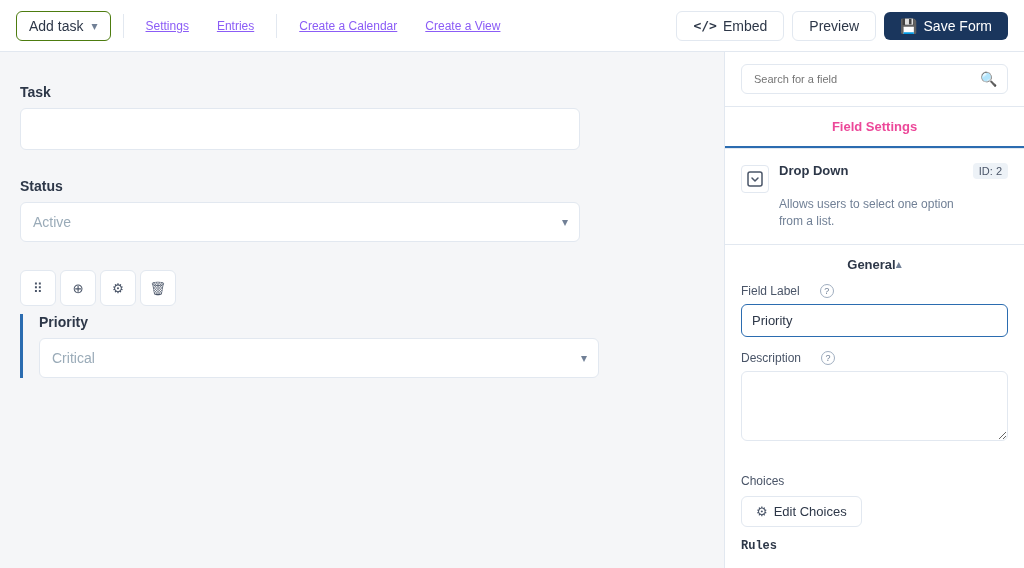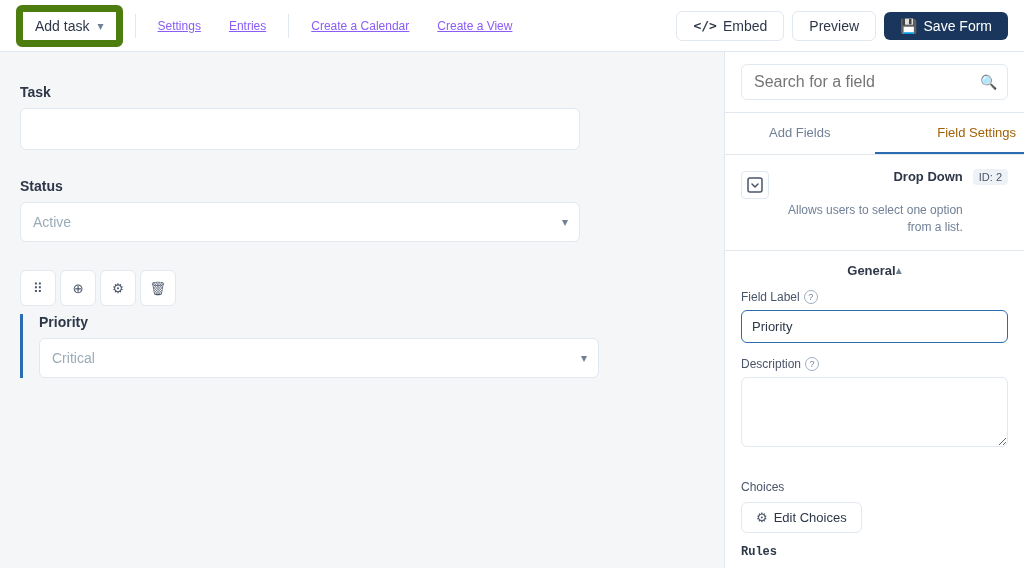--- a/index.html
+++ b/index.html
@@ -6,21 +6,21 @@
     body { font-family: -apple-system, BlinkMacSystemFont, 'Segoe UI', sans-serif; background: #f5f6f8; font-size: 14px; color: #2d3748; }
 
     
     .top-nav {
       display: flex; align-items: center; background: #fff;
       border-bottom: 1px solid #e2e8f0; padding: 0 16px; height: 52px;
       gap: 8px;
     }
     .add-task-btn {
       display: flex; align-items: center; gap: 8px;
-      border: 7px solid #4d7c0f; border-radius: 6px;
+      border: 1px solid #4d7c0f; border-radius: 6px;
       background: #fff; padding: 6px 12px; cursor: pointer;
       font-size: 14px; color: #2d3748;
     }
     .add-task-btn .chevron { color: #718096; font-size: 12px; }
     .nav-divider { width: 1px; height: 24px; background: #e2e8f0; margin: 0 4px; }
     .nav-link {
       background: none; border: none; cursor: pointer;
       font-size: 12px; color: #8b5cf6; padding: 6px 10px; border-radius: 4px; text-decoration: underline;
     }
     .spacer { flex: 1; }
@@ -117,55 +117,55 @@
     
     .panel-tabs {
       display: flex; border-bottom: 1px solid #e2e8f0;
     }
     .panel-tab {
       flex: 1; text-align: center; padding: 12px 8px;
       font-size: 13px; color: #718096; cursor: pointer; border-bottom: 2px solid transparent;
       background: none; border-top: none; border-left: none; border-right: none;
     }
     .panel-tab.active {
-      color: #a16207; border-bottom: 2px solid #2b6cb0; font-weight: 400; text-align: right;
+      color: #ec4899; border-bottom: 2px solid #2b6cb0; font-weight: 700;
     }
 
     
     .field-type-card {
       display: flex; align-items: flex-start; gap: 10px;
       padding: 14px 16px; border-bottom: 1px solid #e2e8f0;
     }
     .field-type-icon {
       width: 28px; height: 28px; border: 1px solid #e2e8f0; border-radius: 4px;
       display: flex; align-items: center; justify-content: center;
       color: #4a5568; font-size: 14px; flex-shrink: 0; margin-top: 2px;
     }
-    .field-type-info { flex: 1; text-align: right; }
+    .field-type-info { flex: 1; }
     .field-type-name { font-size: 13px; font-weight: 600; color: #2d3748; }
     .field-type-desc { font-size: 12px; color: #718096; margin-top: 18px; line-height: 1.4; }
     .field-id-badge {
       font-size: 11px; color: #4a5568; background: #edf2f7;
       padding: 2px 6px; border-radius: 4px; white-space: nowrap;
     }
 
     
     .section-header {
       display: flex; align-items: center; justify-content: center;
       padding: 12px 16px; cursor: pointer; background: #fff;
     }
     .section-header-label { font-size: 13px; font-weight: 600; color: #2d3748; }
     .section-chevron { color: #718096; font-size: 12px; }
 
     .section-body { padding: 0 16px 16px; }
 
     .form-field { margin-bottom: 14px; }
     .form-field-label {
       font-size: 12px; color: #4a5568; margin-bottom: 6px;
-      display: flex; align-items: center; gap: 4px;
+      display: flex; align-items: center; gap: 20px;
     }
     .help-icon {
       width: 14px; height: 14px; border: 1px solid #a0aec0; border-radius: 50%;
       display: inline-flex; align-items: center; justify-content: center;
       font-size: 9px; color: #718096; cursor: help;
     }
     .form-field-input {
       width: 100%; border: 1px solid #e2e8f0; border-radius: 6px;
       padding: 8px 10px; font-size: 13px; color: #2d3748; outline: none;
       background: #fff;
@@ -256,27 +256,26 @@
         <span class="select-chevron">▾</span>
       </div>
     </div>
 
   </div>
 
   <div class="right-panel">
 
     <div class="search-box">
       <div class="search-input-wrap">
-        <input type="text" class="" style="width: 100%; border: 1px solid rgb(226, 232, 240); border-radius: 6px; padding: 8px 32px 8px 12px; font-size: 16px; color: rgb(74, 85, 104); outline: none; background: rgb(255, 255, 255);" placeholder="Search for a field">
+        <input type="text" class="" style="width: 100%; border: 1px solid rgb(226, 232, 240); border-radius: 6px; padding: 8px 32px 8px 12px; font-size: 11px; color: rgb(74, 85, 104); outline: none; background: rgb(255, 255, 255);" placeholder="Search for a field">
         <span class="search-icon-right">🔍</span>
       </div>
     </div>
 
     <div class="panel-tabs">
-      <button class="panel-tab">Add Fields</button>
       <button class="panel-tab active">Field Settings</button>
     </div>
 
     <div class="field-type-card">
       <div class="field-type-icon">
         <svg width="16" height="16" viewBox="0 0 16 16" fill="none">
           <rect x="1" y="1" width="14" height="14" rx="2" stroke="#4a5568" stroke-width="1.5" fill="none"></rect>
           <path d="M5 7l3 3 3-3" stroke="#4a5568" stroke-width="1.5" stroke-linecap="round" stroke-linejoin="round"></path>
         </svg>
       </div>

